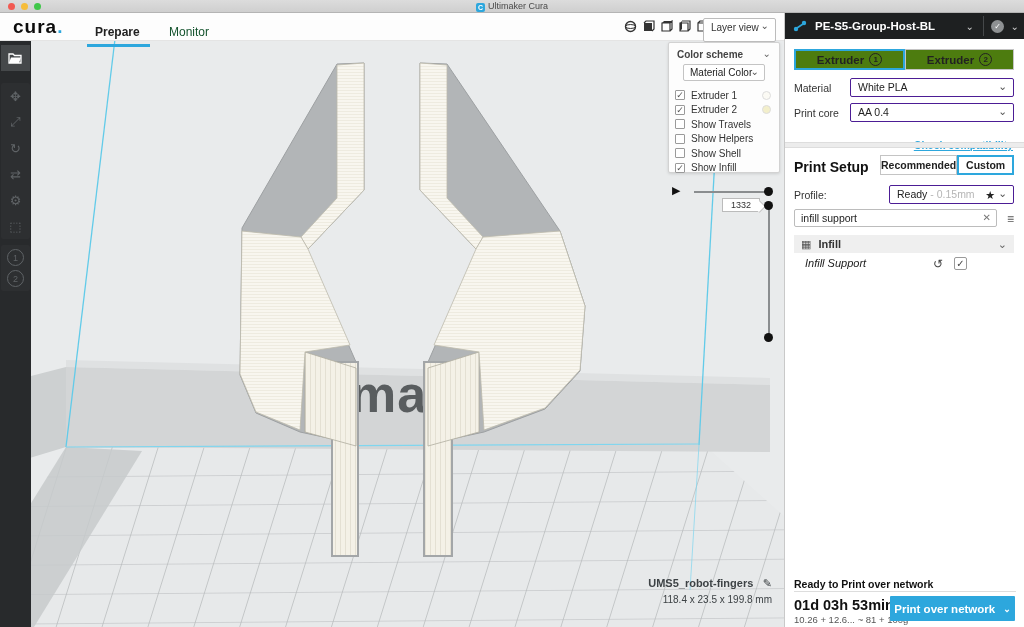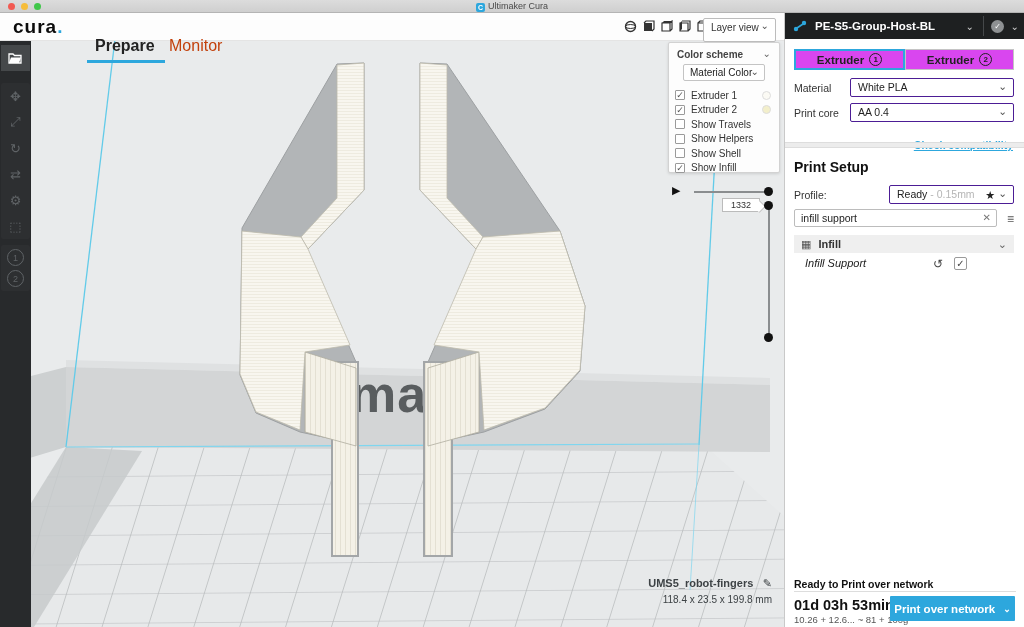--- a/index.html
+++ b/index.html
@@ -16,25 +16,25 @@
   #win-title .cura-badge { display:inline-block; width:9px; height:9px; border-radius:2px;
     background:#2da7dd; color:#fff; font-size:7px; line-height:9px; font-weight:bold;
     text-align:center; vertical-align:-1px; margin-right:3px; }
 
   
   #appheader { position:absolute; left:0; top:13px; width:784px; height:28px;
     background:#fdfdfd; border-bottom:1px solid #e4e4e4; z-index:50; }
   #logo { position:absolute; left:13px; top:3px; font-size:19px; font-weight:bold;
     color:#0c0c0c; letter-spacing:1px; }
   #logo .dot { color:#2da7dd; }
-  .tab { position:absolute; top:24px; font-size:16px; font-weight:bold; cursor:default; }
+  .tab { position:absolute; top:12px; font-size:12px; font-weight:bold; cursor:default; }
   #tab-prepare { left:95px; color:#222; }
   #tab-prepare::after { content:""; position:absolute; left:-8px; right:-10px; bottom:-8px;
     height:3px; background:#2da7dd; }
-  #tab-monitor { left:169px; color:#c2410c; font-weight:normal; }
+  #tab-monitor { left:169px; color:#14532d; font-weight:normal; }
   .viewicons { position:absolute; top:7px; display:flex; gap:5px; }
   .viewicon { width:13px; height:13px; }
   #layerview-select { position:absolute; left:703px; top:5px; width:73px; height:24px;
     background:#fff; border:1px solid #bcbcbc; border-radius:2px; font-size:10px;
     color:#333; line-height:17px; padding-left:7px; }
   #layerview-select .chev { position:absolute; right:6px; top:-2px; color:#555; font-size:10px; }
 
   
   #lefttoolbar { position:absolute; left:0; top:41px; width:31px; height:586px;
     background:#282a2c; z-index:40; }
@@ -84,21 +84,21 @@
     align-items:center; }
   #machine-bar .mname { color:#fff; font-size:11.5px; font-weight:bold; margin-left:8px; }
   #machine-bar .chev { color:#cfcfcf; font-size:10px; position:absolute; right:50px; }
   #machine-bar .vdiv { position:absolute; right:40px; top:3px; bottom:3px; width:1px; background:#45484a; }
   #machine-badge { position:absolute; right:20px; width:13px; height:13px; background:#8e9193;
     border-radius:50%; color:#fff; font-size:8px; line-height:13px; text-align:center; }
   #machine-bar .chev2 { color:#cfcfcf; font-size:10px; position:absolute; right:5px; }
 
   .ext-tabs { position:absolute; left:9px; top:36px; width:220px; height:21px; display:flex; }
   .ext-tab { flex:1; border:1px solid #c4c4c4; display:flex; align-items:center;
-    justify-content:center; gap:5px; font-size:11.5px; font-weight:bold; color:#222; background:#d946ef; }
+    justify-content:center; gap:5px; font-size:11.5px; font-weight:bold; color:#222; background:#4d7c0f; }
   .ext-tab.active { border:2px solid #2da7dd; }
   .ext-num { width:13px; height:13px; border:1px solid #222; border-radius:50%;
     font-size:8px; line-height:12px; text-align:center; font-weight:bold; }
 
   .field-row { position:absolute; left:9px; width:220px; height:19px; font-size:10.5px; color:#333; }
   .field-row .lbl { position:absolute; left:0; top:4px; }
   .field-select { position:absolute; left:56px; right:0; top:0; bottom:0; border:1px solid #4c1d95;
     border-radius:2px; background:#fff; line-height:17px; padding-left:7px; color:#222; font-size:10.5px; }
   .field-select .chev { position:absolute; right:6px; top:-1px; color:#555; }
 
@@ -366,20 +366,24 @@
     <div class="field-select">
       <span>AA 0.4</span>
       <span class="chev">⌄</span>
     </div>
   </div>
 
   <a id="compat-link">Check compatibility</a>
   <div id="setup-divider"></div>
 
   <div id="print-setup-title">Print Setup</div>
+  <div class="mode-btns">
+    <div class="mode-btn">Recommended</div>
+    <div class="mode-btn active">Custom</div>
+  </div>
 
   <div class="field-row" id="profile-row">
     <span class="lbl">Profile:</span>
     <div class="field-select">
       <span>Ready</span><span class="suffix"> - 0.15mm</span>
       <span class="star">★</span>
       <span class="chev">⌄</span>
     </div>
   </div>
 

